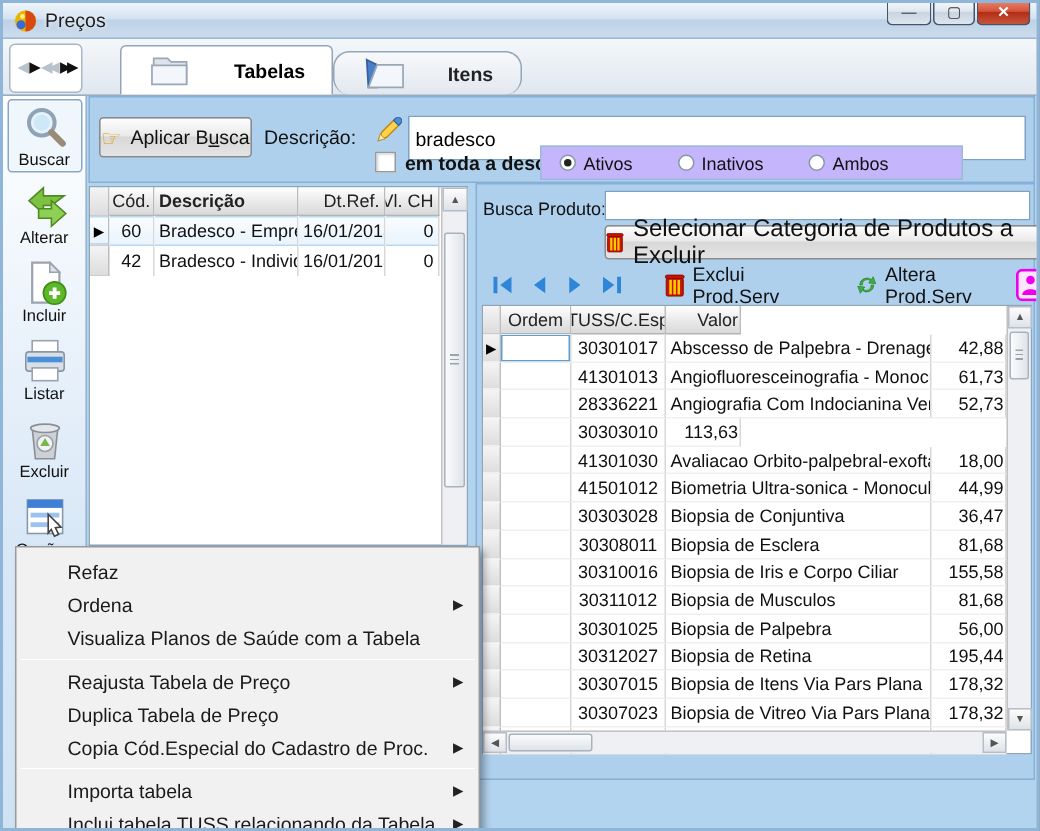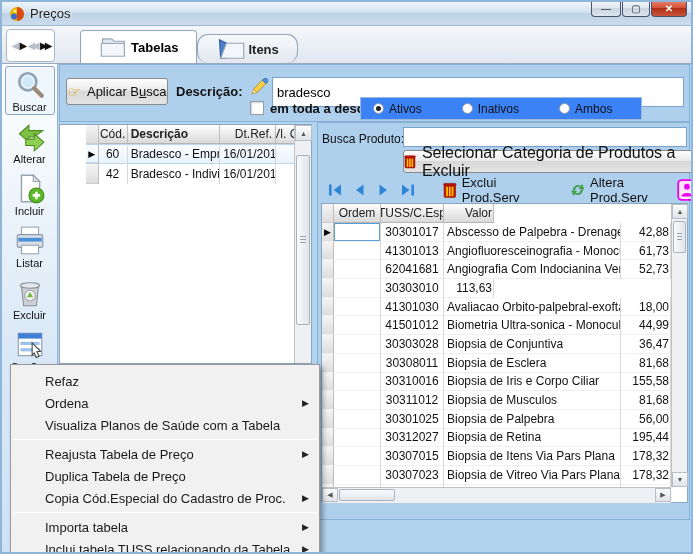--- a/index.html
+++ b/index.html
@@ -25,64 +25,64 @@
   .winbtn span { line-height:15px; }
   
   #topstrip { position:absolute; top:24px; left:0; right:0; height:38px;
     background:linear-gradient(#f4f7fa,#e0e7ef); border-bottom:1px solid #9aabbd; }
   #navbox { position:absolute; left:4px; top:3px; width:49px; height:33px;
     background:#fff; border:1px solid #a8b6c6; border-radius:4px;
     display:flex; flex-wrap:wrap; align-items:center; justify-content:space-around; padding:1px 3px; }
   .navarr { font-size:10px; line-height:14px; cursor:default; letter-spacing:-3px; }
   .navarr.dis { color:#b9c1ca; } .navarr.en { color:#111; }
   #tabs { position:absolute; left:78px; bottom:0; display:flex; align-items:flex-end; }
-  .tab { display:flex; align-items:center; gap:2px; padding:0 18px; cursor:default;
+  .tab { display:flex; align-items:center; gap:27px; padding:0 18px; cursor:default;
     border:1px solid #93a5b8; border-bottom:none; border-radius:4px 4px 0 0; }
   .tab.active { background:#fff; height:33px; font-weight:bold; font-size:13px; position:relative; z-index:2; }
   .tab.inactive { background:linear-gradient(#f7f9fb,#e2e8ef); height:29px; font-weight:bold; font-size:13px; color:#222;border-radius:11px; }
   .tab svg { width:30px; height:24px; }
   
   #sidebar { position:absolute; left:0; top:62px; bottom:0; width:56px;
     background:linear-gradient(180deg,#ffffff,#d9e8f7 60%,#cfe2f4); border-right:1px solid #9ab4cd; }
   .side-btn { width:50px; margin:2px auto 3px auto; padding:2px 0 1px 0; text-align:center; cursor:pointer;
     border:1px solid transparent; border-radius:3px; }
   .side-btn.selected { border:1px solid #87a6c5; background:#eff6fc; box-shadow:inset 0 0 2px #fff; }
   .side-btn svg { width:32px; height:32px; display:block; margin:0 auto; }
   .side-btn .lbl { font-size:11px; color:#111; line-height:12px; }
   
   #search-panel { position:absolute; left:57px; top:62px; width:631px; height:58px;
     background:#aed0ed; border:1px solid #86b0d6; }
   .btn { background:linear-gradient(#fefefe,#eaeaea 45%,#d8d8d8 50%,#e4e4e4);
     border:1px solid #8a8a8a; border-radius:3px; font-size:13px; color:#111;
     display:inline-flex; align-items:center; justify-content:center; gap:6px; cursor:pointer; }
   #btn-aplicar { position:absolute; left:6px; top:13px; width:102px; height:27px; }
   #btn-aplicar .hand { color:#e09b00; font-family:"DejaVu Sans", sans-serif; font-size:15px; }
-  #lbl-descricao { position:absolute; left:116px; top:19px; font-size:13px; font-weight:bold; color:#111; }
+  #lbl-descricao { position:absolute; left:116px; top:19px; font-size:13px; font-weight:normal; color:#111; }
   #pencil-icon { position:absolute; left:190px; top:13px; width:18px; height:18px; }
   #input-descricao { position:absolute; left:212px; top:12px; width:412px; height:21px;
     border:1px solid #7aa2c8; font-size:13px; padding:14px 4px; background:#fff; }
   #chk-box { position:absolute; left:190px; top:36px; width:14px; height:14px;
     background:#fff; border:1px solid #9a9a9a; box-shadow:inset 1px 1px 2px #c9d4de; }
   #chk-label { position:absolute; left:210px; top:36px; font-size:13px; font-weight:bold; color:#111; }
   #radio-panel { position:absolute; left:300px; top:32px; width:282px; height:23px;
-    background:#3b82f6; border:1px solid #9cb9d8; display:flex; align-items:center; gap:40px; padding:0 12px; }
+    background:#c4b5fd; border:1px solid #9cb9d8; display:flex; align-items:center; gap:30px; padding:0 12px; }
   .radio { display:flex; align-items:center; gap:5px; font-size:12px; color:#111; cursor:pointer; }
   .radio .rb { width:11px; height:11px; border-radius:50%; background:#fff; border:1px solid #8a99a8;
     display:inline-flex; align-items:center; justify-content:center; }
   .radio .rb.on::after { content:""; width:5px; height:5px; border-radius:50%; background:#222; }
   
   .cell { overflow:hidden; white-space:nowrap; border-right:1px solid #d8d8d8; padding:0 3px; }
   .hcell { overflow:hidden; white-space:nowrap; border-right:1px solid #bcbcbc; border-bottom:1px solid #b4b4b4;
     background:linear-gradient(#ffffff,#e9e9e9 55%,#dadada); padding:0 3px; font-size:12px; color:#222;
     display:flex; align-items:center; }
   .ind { background:linear-gradient(#f4f4f4,#dddddd); border-right:1px solid #bdbdbd; border-bottom:1px solid #cccccc;
     font-size:9px; color:#000; display:flex; align-items:center; justify-content:center; padding:0; }
   
   #left-grid { position:absolute; left:57px; top:122px; width:253px; height:240px;
-    background:#fff; border:1px solid #8aa6c0;padding-left:26px; }
+    background:#fff; border:1px solid #8aa6c0; }
   #lg-head { display:flex; height:19px; }
   .grow { display:flex; height:20px; font-size:12px; color:#111; align-items:stretch; }
   .grow .cell { display:flex; align-items:center; }
   .grow.sel .cell { background:linear-gradient(#fbfdff,#e7f3fc); box-shadow:inset 0 1px 0 #b8d9f0, inset 0 -1px 0 #b8d9f0; }
   .lw0{width:13px;} .lw1{width:30px; justify-content:center;} .lw2{width:96px;} .lw3{width:58px;} .lw4{width:36px; justify-content:flex-end;}
   #lg-scroll { position:absolute; right:0; top:0; bottom:0; width:17px; background:#eef0f3; border-left:1px solid #c2c2c2; }
   .sbtn { width:17px; height:16px; background:linear-gradient(#fcfcfc,#dfe3e8); border:1px solid #b8bec6;
     font-size:7px; color:#555; display:flex; align-items:center; justify-content:center; }
   .sthumb { position:absolute; left:1px; width:14px; background:linear-gradient(90deg,#fafbfc,#dfe4ea);
     border:1px solid #aab2bc; border-radius:2px; }
@@ -366,21 +366,21 @@
           <div class="pgrow">
             <div class="cell ind pw0"></div>
             <div class="cell pw1"></div>
             <div class="cell pw2">41301013</div>
             <div class="cell pw3">Angiofluoresceinografia - Monocular</div>
             <div class="cell pw4">61,73</div>
           </div>
           <div class="pgrow">
             <div class="cell ind pw0"></div>
             <div class="cell pw1"></div>
-            <div class="cell pw2">62041681</div>
+            <div class="cell pw2">28336221</div>
             <div class="cell pw3">Angiografia Com Indocianina Verde -</div>
             <div class="cell pw4">52,73</div>
           </div>
           <div class="pgrow">
             <div class="cell ind pw0"></div>
             <div class="cell pw1"></div>
             <div class="cell pw2">30303010</div>
             <div class="cell pw4">113,63</div>
           </div>
           <div class="pgrow">

